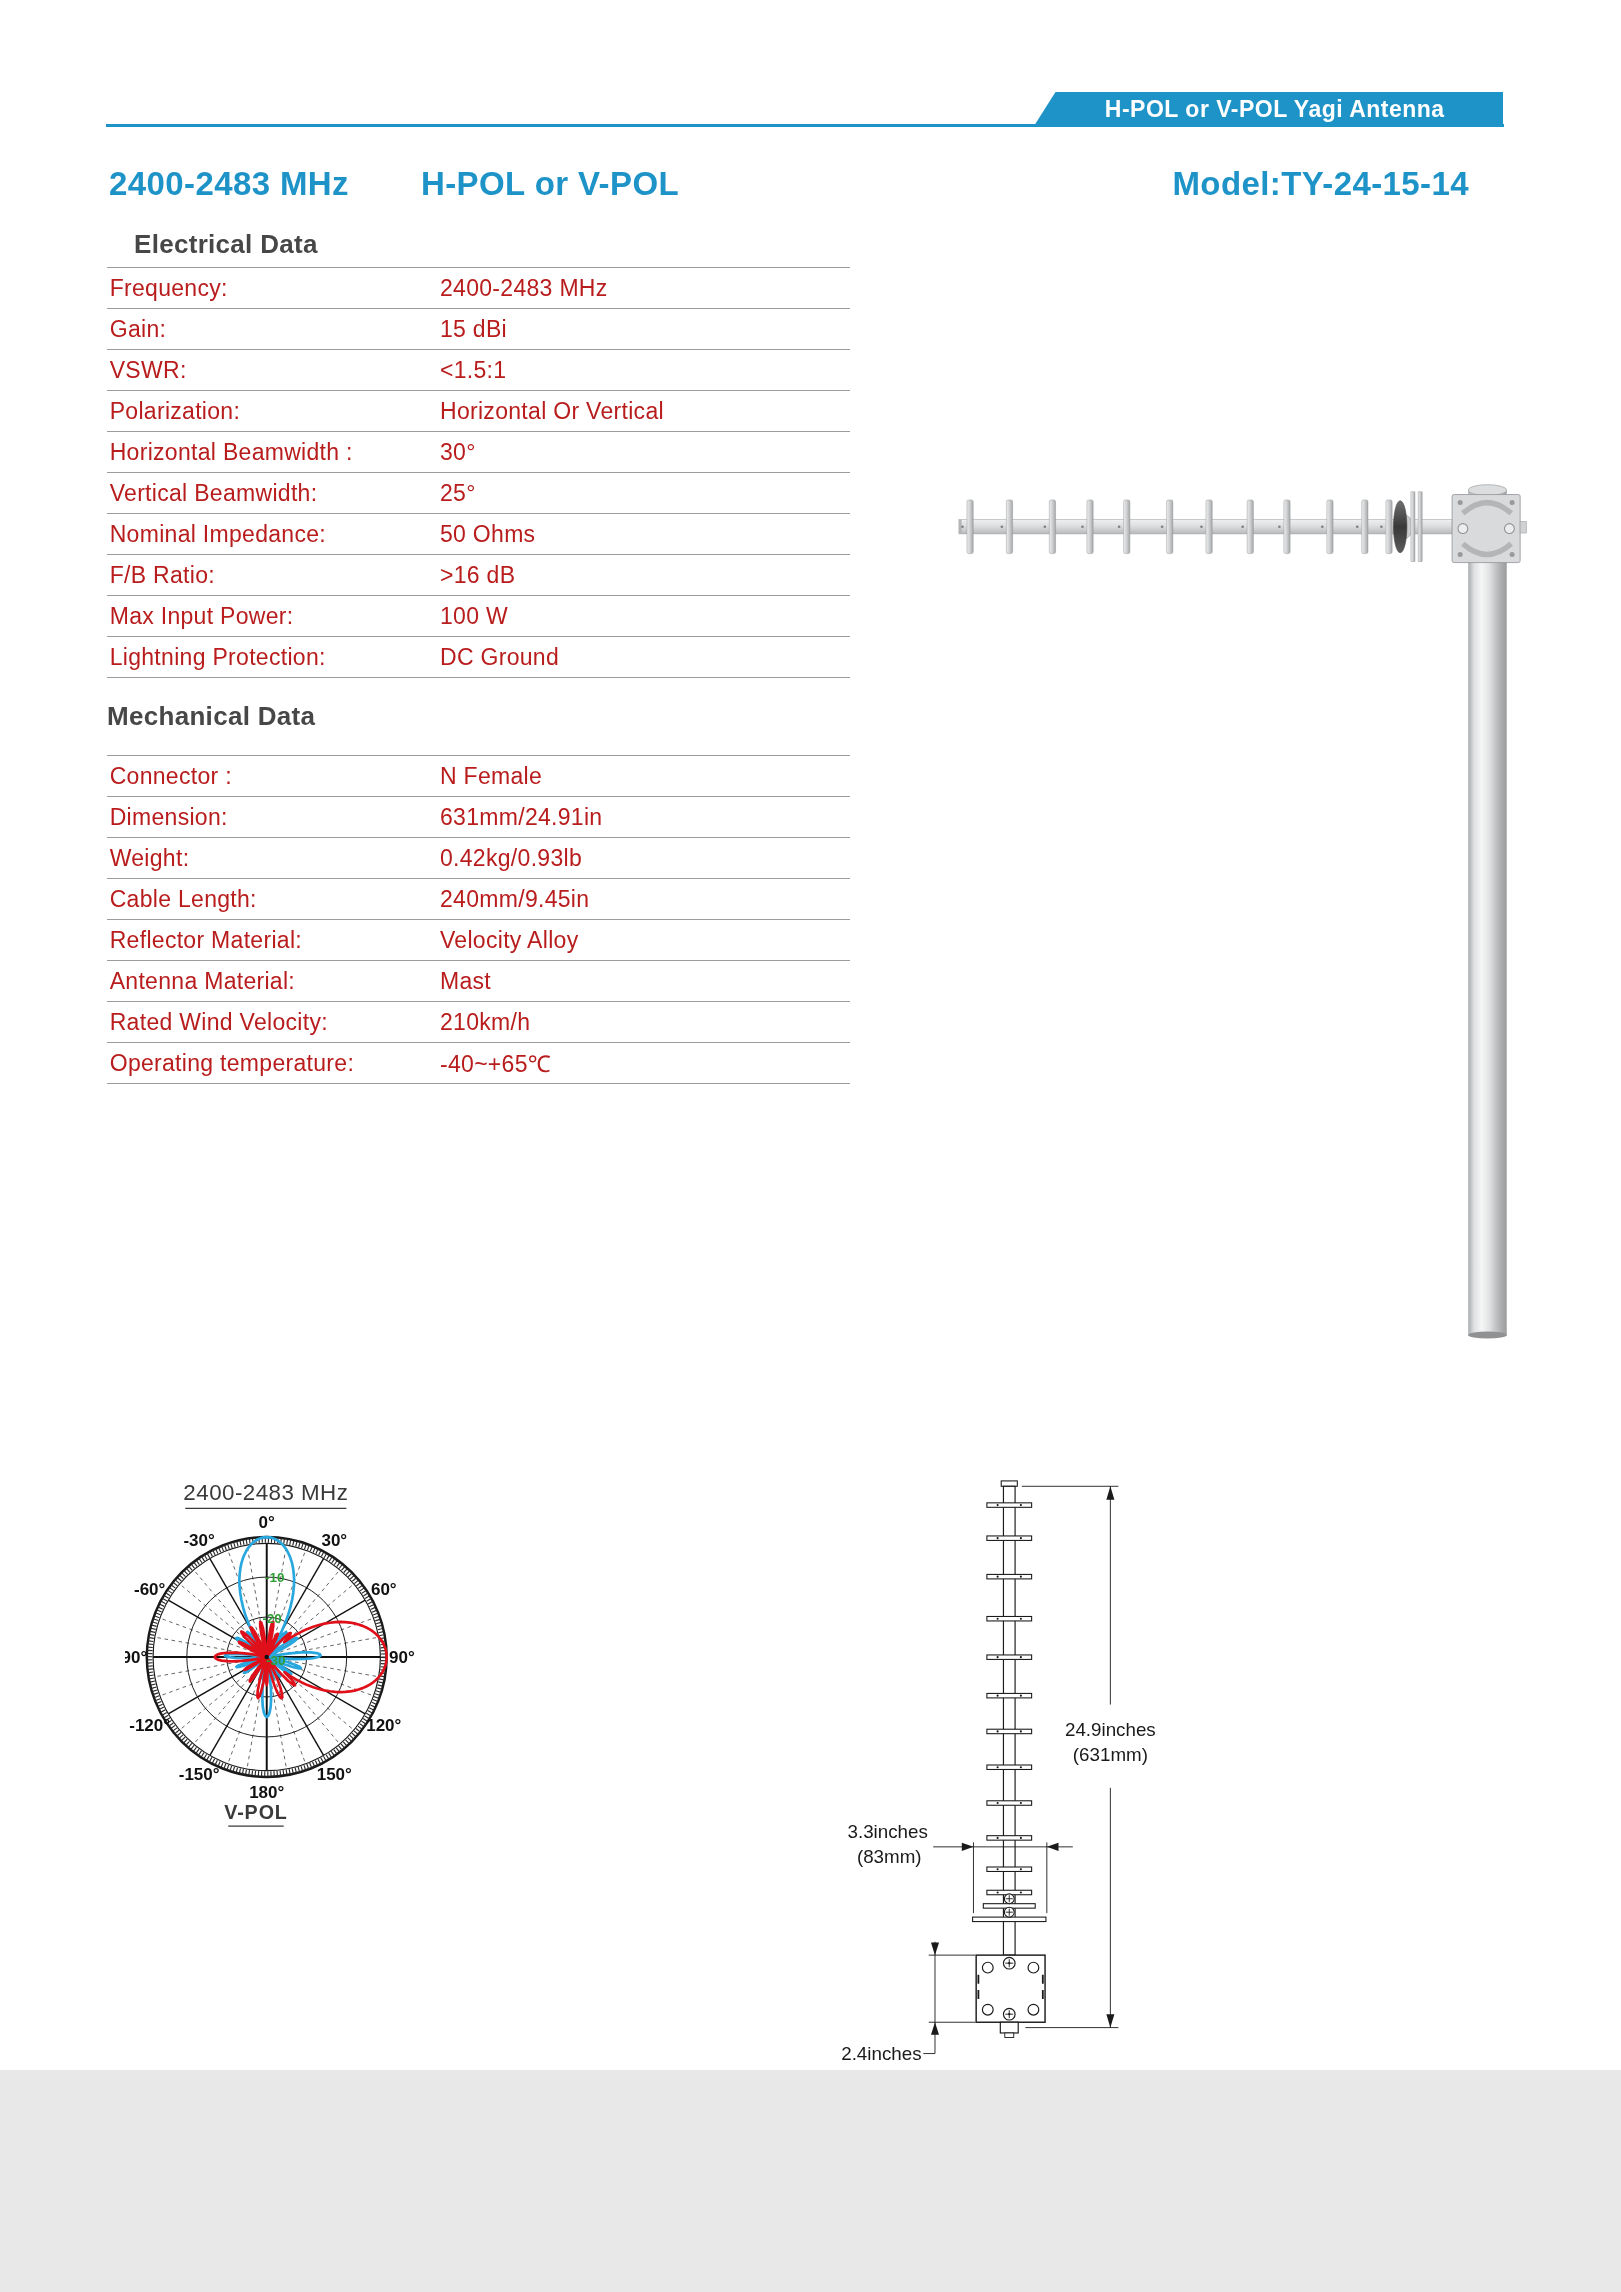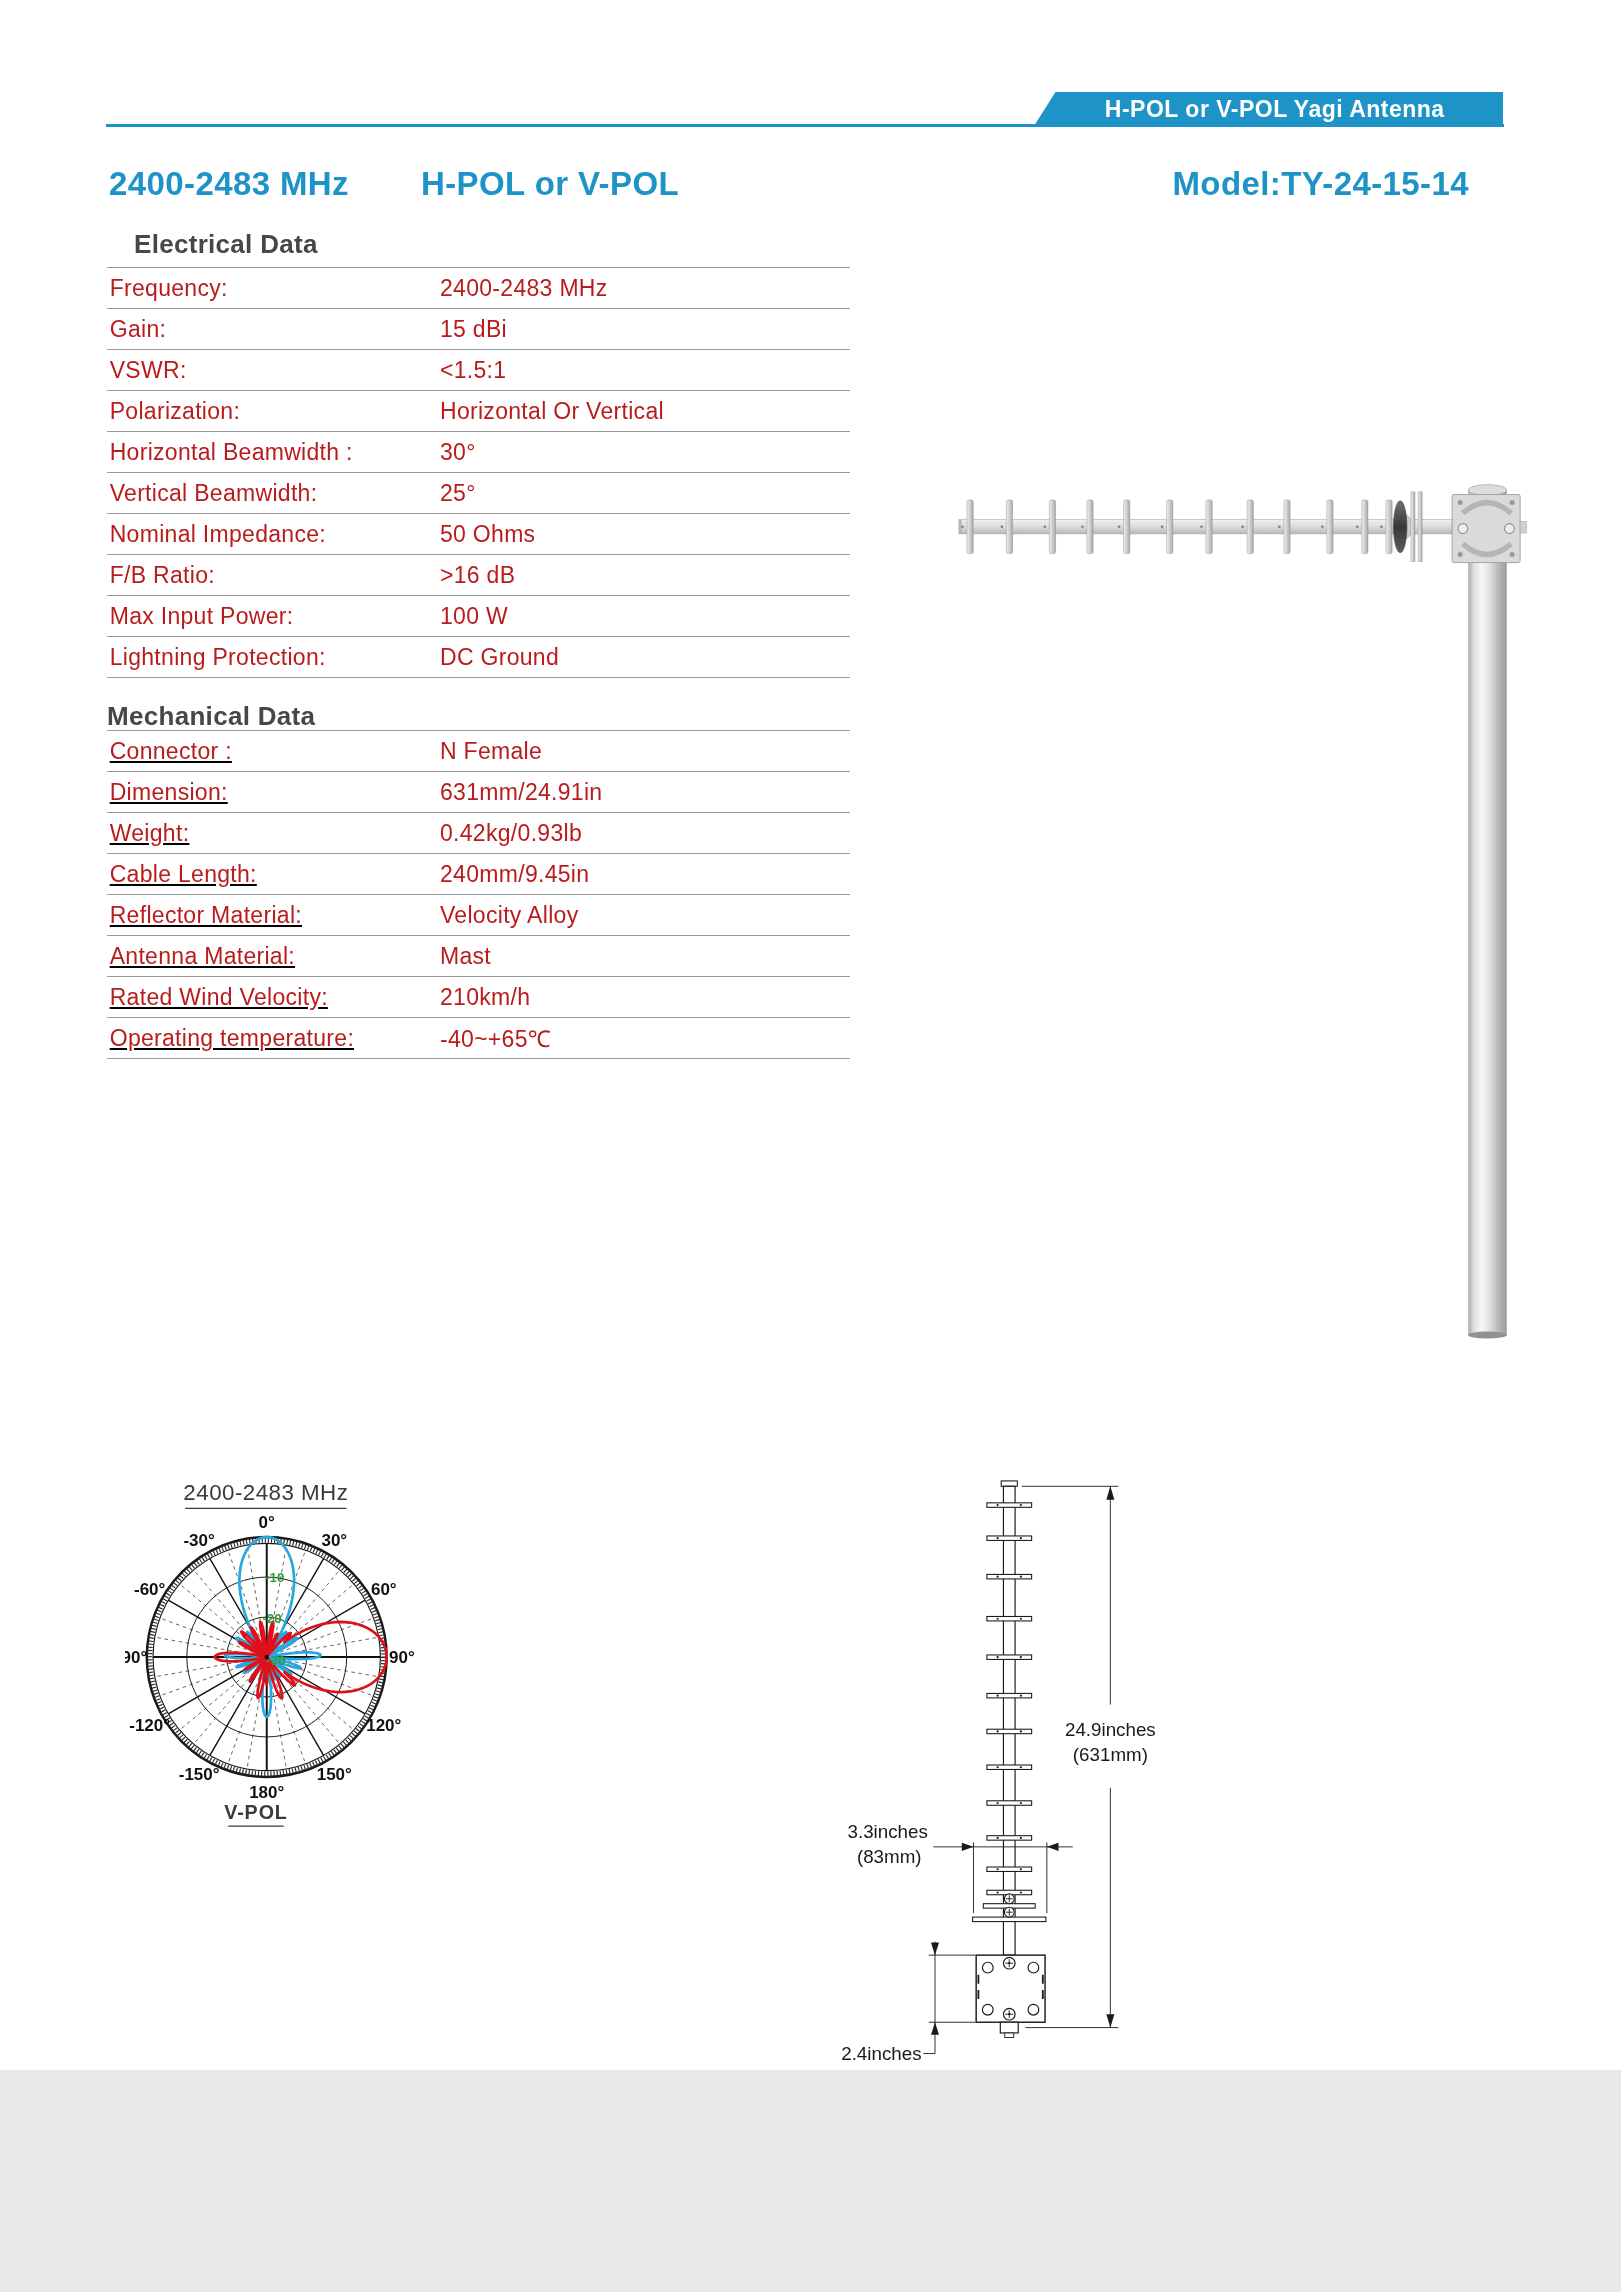--- a/index.html
+++ b/index.html
@@ -15,21 +15,21 @@
   #title-freq{left:109px;}
   #title-pol{left:421px;}
   #title-model{right:152px;}
   
   .section-heading{position:absolute;left:107px;font-size:26px;font-weight:bold;
                    color:#474747;letter-spacing:0.3px;}
   #elec-heading{top:229px;margin-left:27px;}
   #mech-heading{top:701px;}
   .spec-table{position:absolute;left:107px;width:743px;border-top:1.8px solid #9c9c9c;}
   #elec-table{top:267px;}
-  #mech-table{top:730px;text-decoration:underline;}
+  #mech-table{top:755px;}
   .spec-row{position:relative;height:40px;border-bottom:1.8px solid #9c9c9c;
             display:flex;align-items:center;font-size:23px;color:#b91c1c;letter-spacing:0.3px;}
   .spec-label{padding-left:2.7px;}
   .spec-value{position:absolute;left:333px;}
   
   #photo-svg{position:absolute;left:931px;top:448px;width:609px;height:913px;}
   #polar-svg{position:absolute;left:125px;top:1478px;width:296px;height:358px;}
   #drawing-svg{position:absolute;left:833px;top:1469px;width:340px;height:694px;}
   .polar-title{font:25px "Liberation Sans",sans-serif;fill:#3a3a3a;letter-spacing:.5px;}
   .polar-sub{font:bold 22px "Liberation Sans",sans-serif;fill:#3a3a3a;letter-spacing:1px;}

